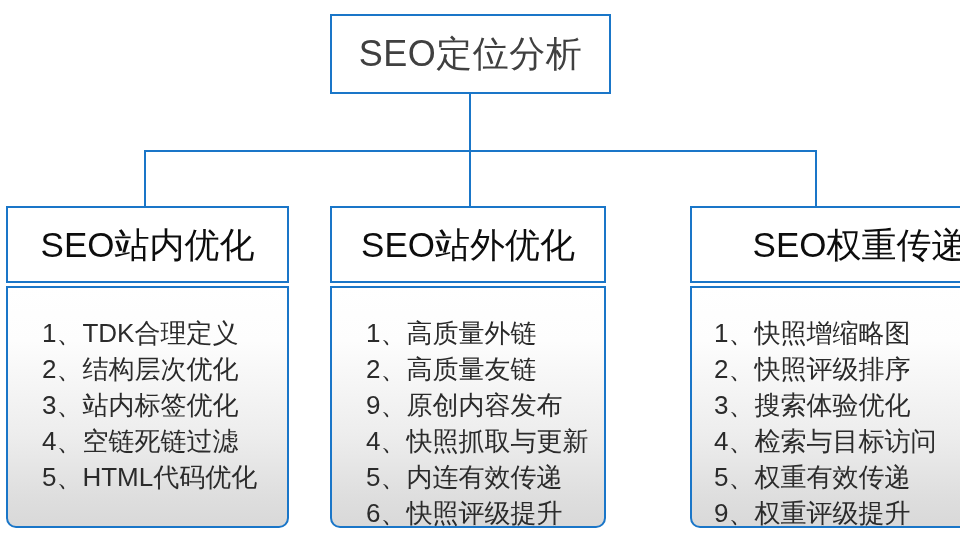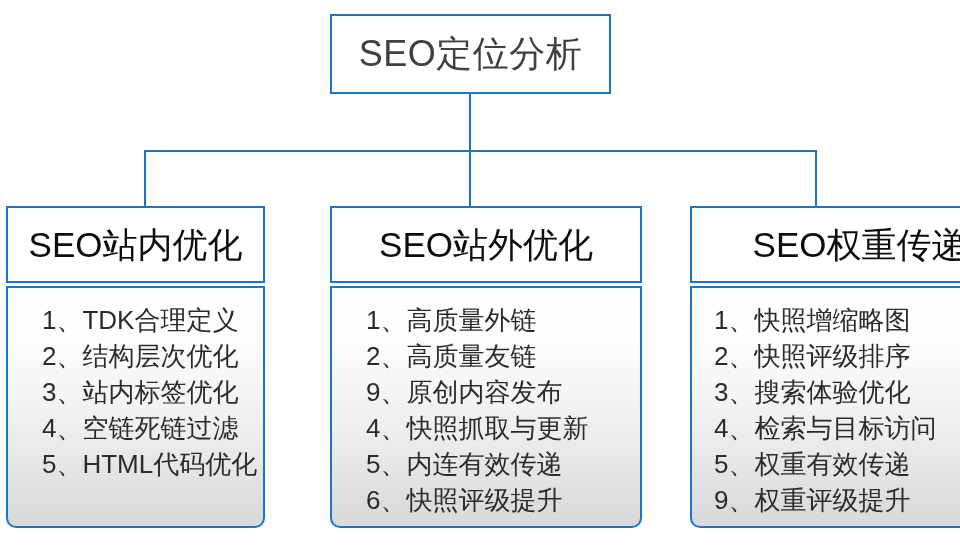--- a/index.html
+++ b/index.html
@@ -51,22 +51,22 @@
   .conn-h-bus    { left: 144px; top: 150px; width: 673px; height: 2px; }
   .conn-v-c1     { left: 144px; top: 150px; width: 2px;  height: 58px; }
   .conn-v-c2     { left: 469px; top: 150px; width: 2px;  height: 58px; }
   .conn-v-c3     { left: 815px; top: 150px; width: 2px;  height: 58px; }
 
   
   .column {
     position: absolute;
     top: 206px;
   }
-  .col-1 { left: 6px;   width: 259px; }
-  .col-2 { left: 330px; width: 312px; }
+  .col-1 { left: 6px;   width: 283px; }
+  .col-2 { left: 330px; width: 276px; }
   .col-3 { left: 690px; width: 339px; }
 
   .col-header {
     box-sizing: border-box;
     height: 77px;
     border: 2px solid #1a76c8;
     background: #ffffff;
     display: flex;
     align-items: center;
     justify-content: center;
@@ -78,21 +78,21 @@
     white-space: nowrap;
   }
 
   .col-body {
     box-sizing: border-box;
     margin-top: 3px;
     height: 242px;
     border: 2px solid #1a76c8;
     border-radius: 0 0 10px 10px;
     background: linear-gradient(to bottom, #ffffff 0%, #fdfdfd 22%, #ededed 62%, #dedede 88%, #d9d9d9 100%);
-    padding: 14px 0 0 0;
+    padding: 27px 0 0 0;
     display: flex;
     flex-direction: column;
     align-items: flex-start;
   }
   .col-list {
     list-style: none;
     margin: 0;
     padding: 0 0 0 34px;
   }
   .col-3 .col-list { padding-left: 22px; }

